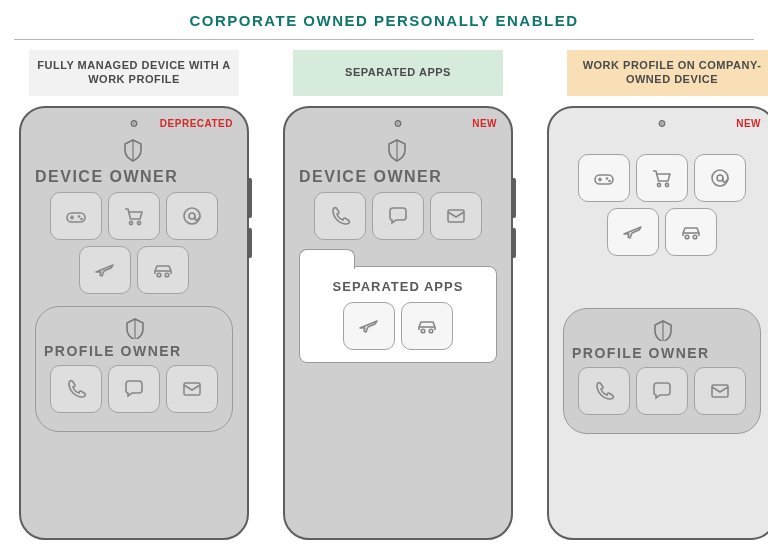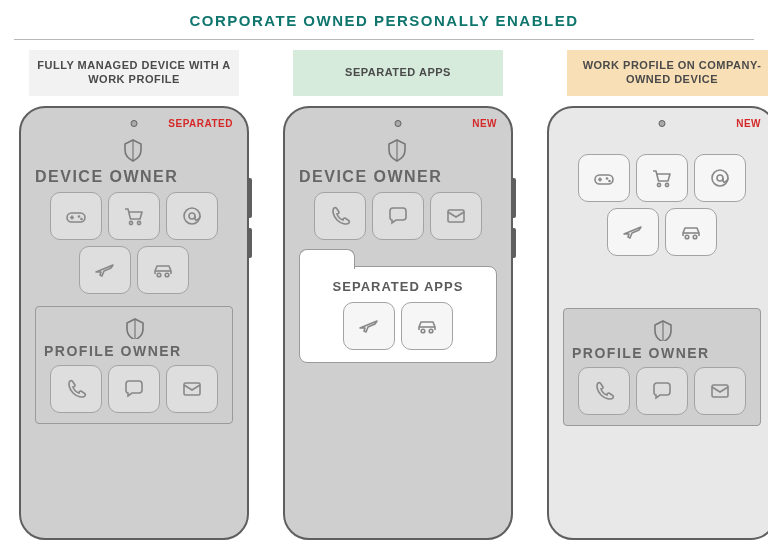--- a/index.html
+++ b/index.html
@@ -129,22 +129,22 @@
     border-radius:10px;
     background:var(--tile-bg);
     display:flex;align-items:center;justify-content:center;
   }
   .tile-alt{ background:var(--tile-alt); }
   .tile svg{ display:block; }
 
   .panel{
     margin-top:12px;
     border:1.5px solid var(--outline-soft);
-    border-radius:4px;
-    padding:8px 8px 10px 8px;
+    border-radius:24px;
+    padding:8px 8px 18px 8px;
     background:var(--panel-grey);
   }
 
   
   .folder{
     position:relative;
     margin-top:26px;
     background:#ffffff;
     border:1.5px solid var(--outline-soft);
     border-radius:0 8px 8px 8px;
@@ -226,21 +226,21 @@
 <hr class="hr">
 
 <div class="columns">
 
   <div class="col">
     <div class="col-label lab-grey">FULLY MANAGED DEVICE WITH A WORK PROFILE</div>
     <div class="phone">
       <span class="speaker"></span>
       <span class="btn-side btn-r1"></span>
       <span class="btn-side btn-r2"></span>
-      <span class="badge">SEPARATED</span>
+      <span class="badge">DEPRECATED</span>
 
       <svg class="shield" width="26" height="26">
           <use href="#ic-shield"></use>
         </svg>
       <div class="section-title">DEVICE OWNER</div>
       <div class="icon-grid">
         <span class="tile">
             <svg width="24" height="24">
               <use href="#ic-gamepad"></use>
             </svg>

